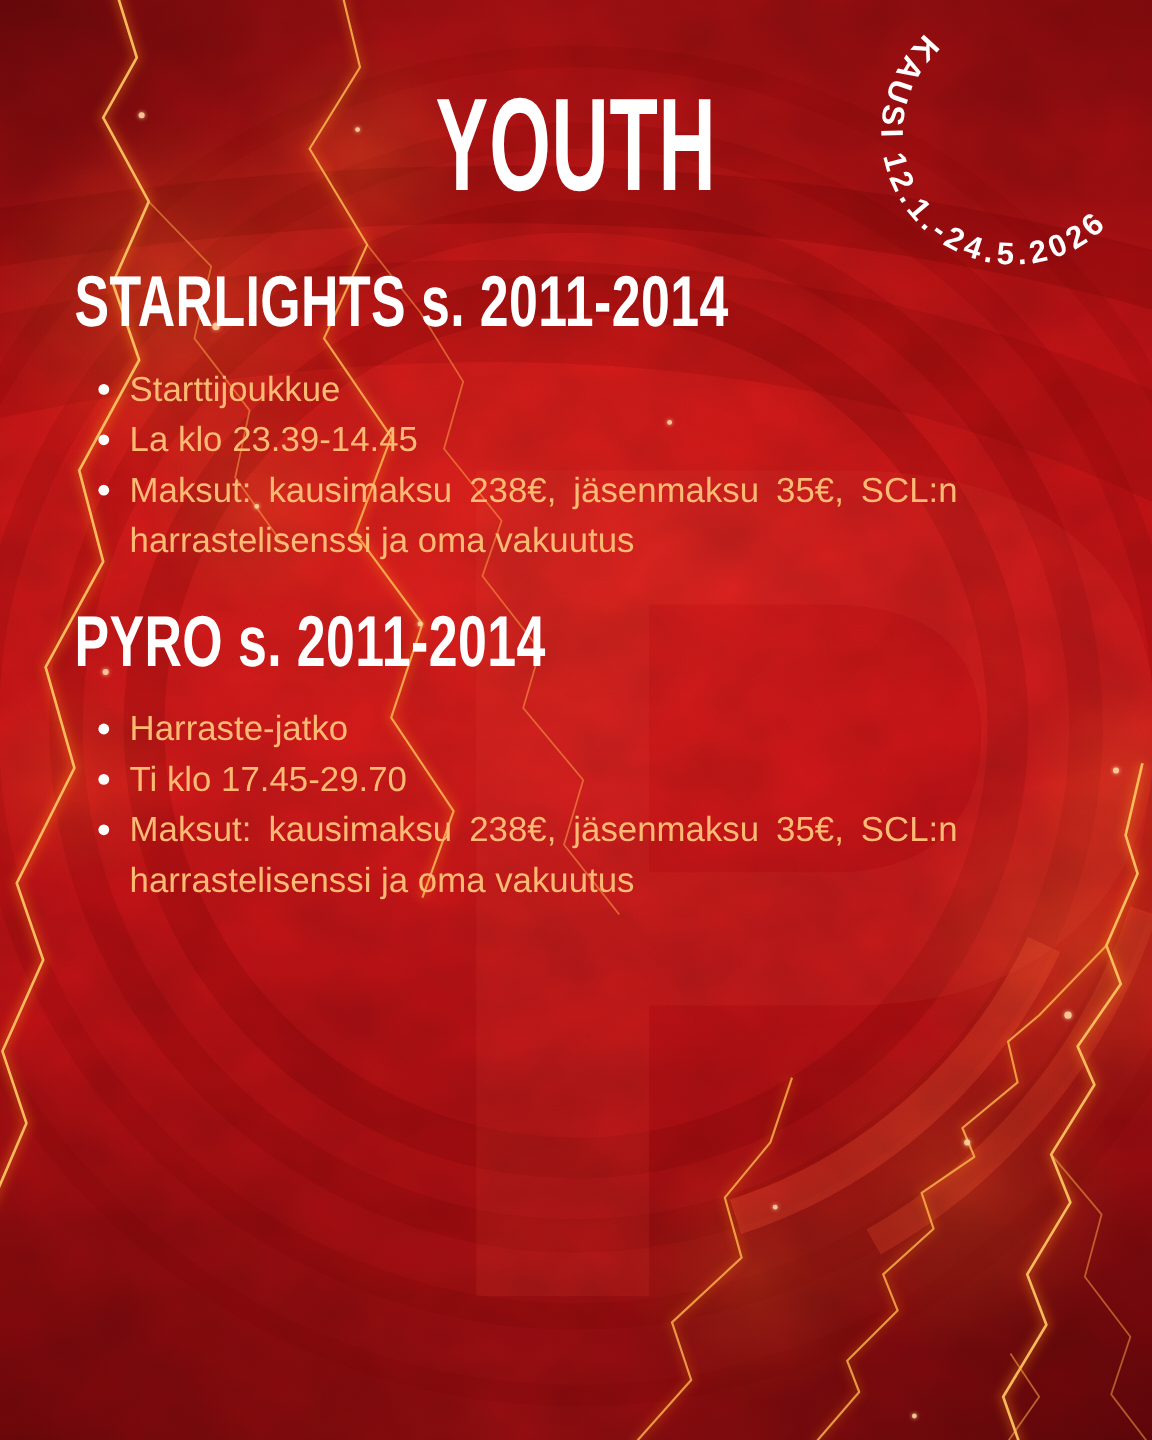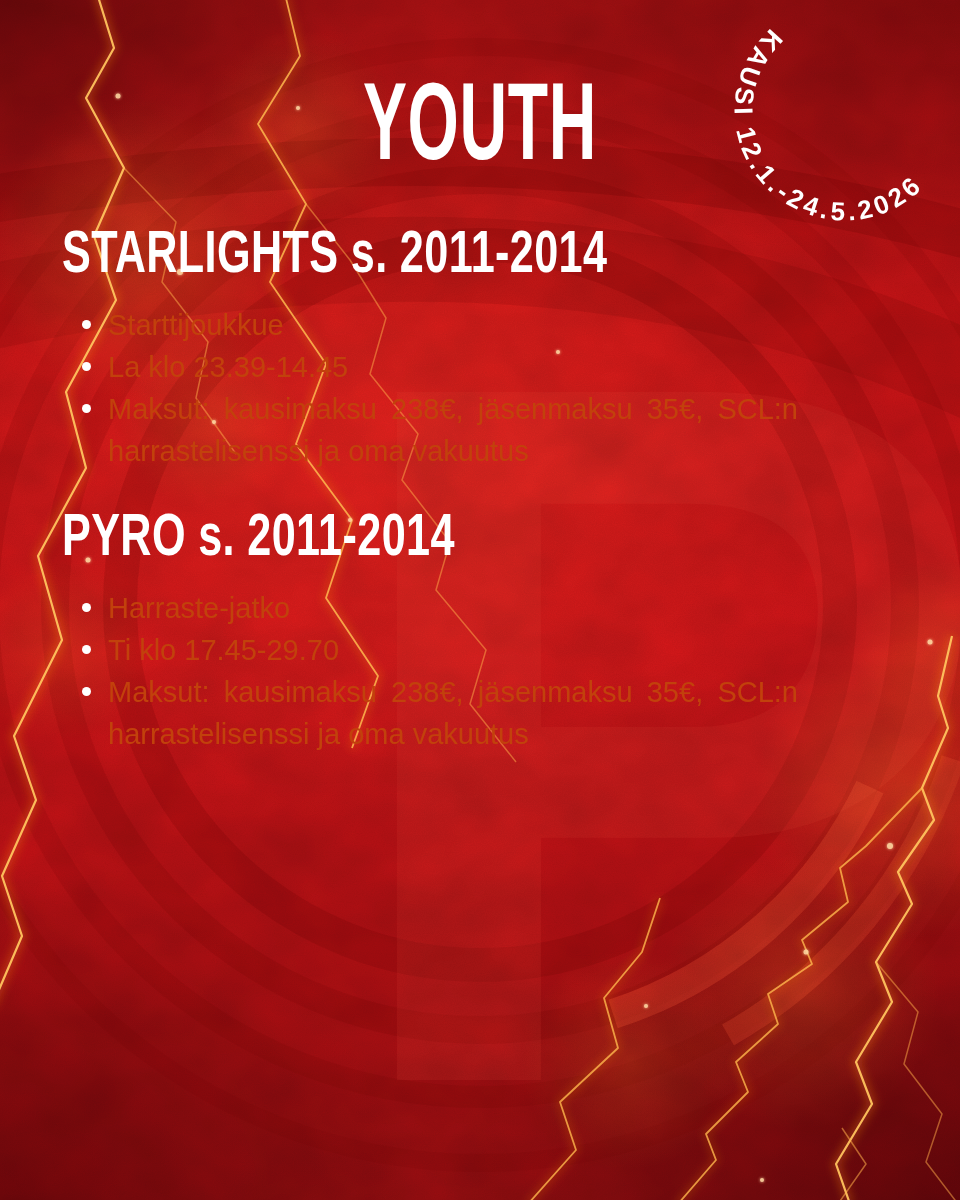--- a/index.html
+++ b/index.html
@@ -39,21 +39,21 @@
   section.program{position:absolute;left:62px;width:810px;color:#fff;}
   section.program h2{
     margin:0;font-size:60px;line-height:60px;font-weight:700;color:#fff;white-space:nowrap;
   }
   .condense-l{display:inline-block;transform:scaleX(0.72);transform-origin:left center;letter-spacing:0.5px;}
   .s1{top:222px;} .s2{top:505px;} .s3{top:802px;}
 
   ul.bullets{margin:22px 0 0;padding:0 0 0 46px;width:690px;list-style:none;}
   .s3 ul.bullets{margin-top:20px;}
   ul.bullets li{
-    position:relative;font-size:29px;line-height:42px;color:#c2410c;
+    position:relative;font-size:29px;line-height:42px;color:#fdba74;
   }
   ul.bullets li::before{
     content:"";position:absolute;left:-26px;top:16px;width:9px;height:9px;
     border-radius:50%;background:#fff;
   }
   ul.bullets li.fees{text-align:justify;}
 </style>
 </head>
 <body>
 

